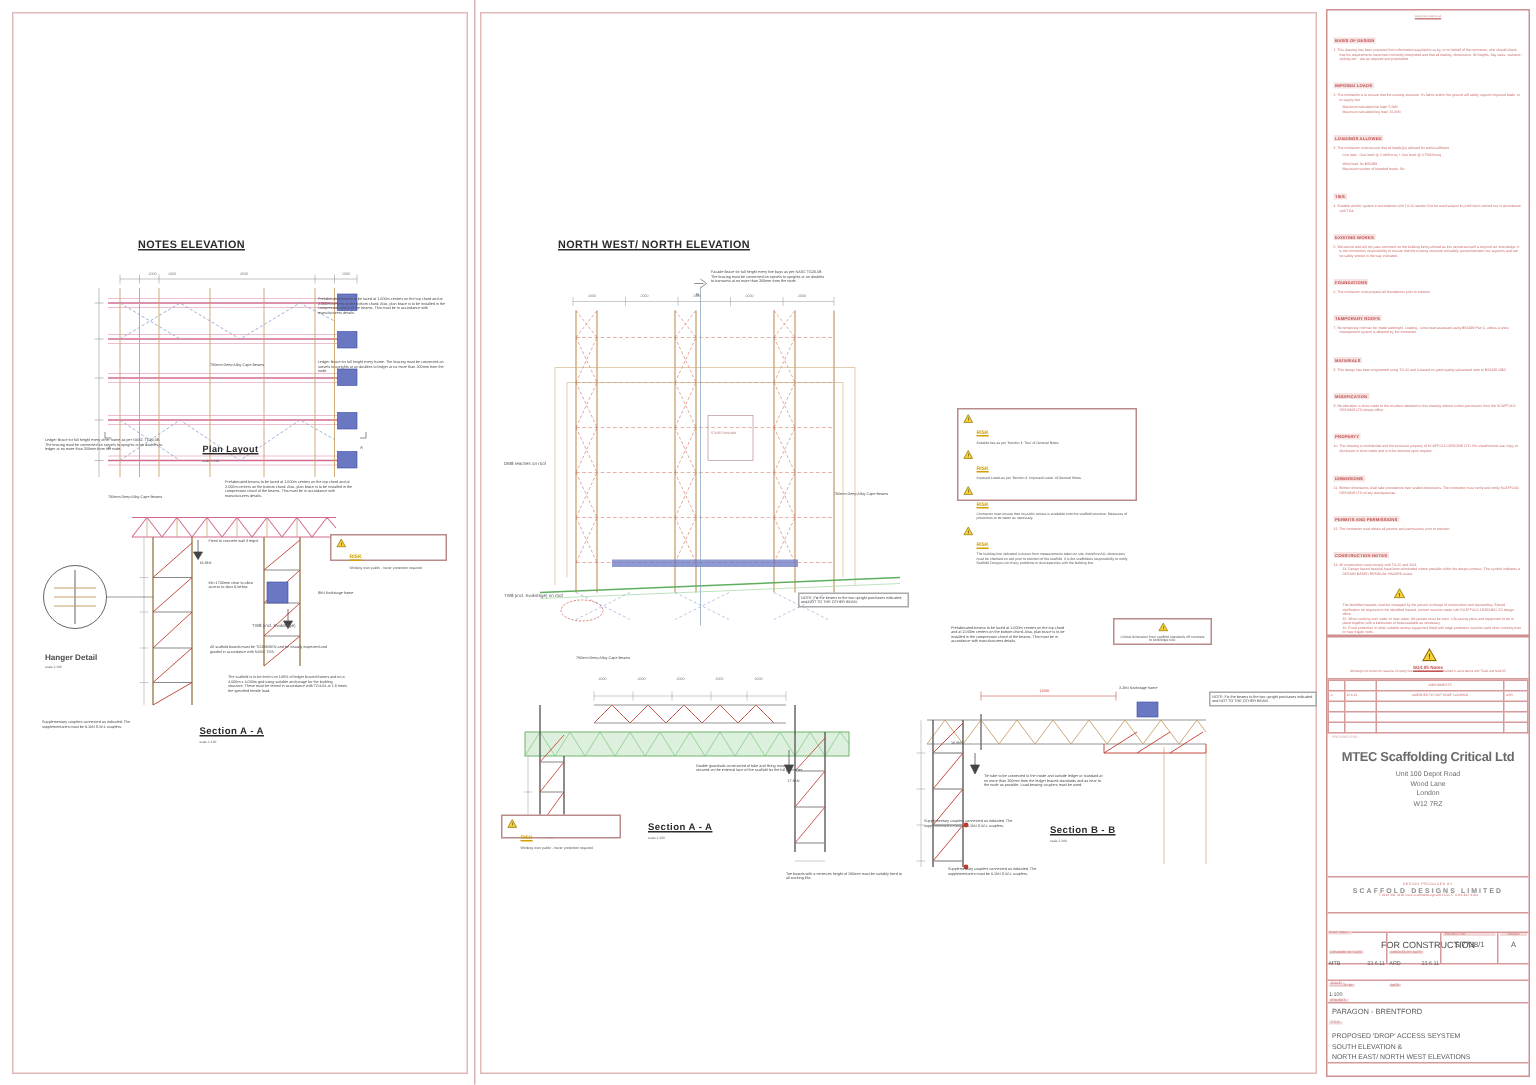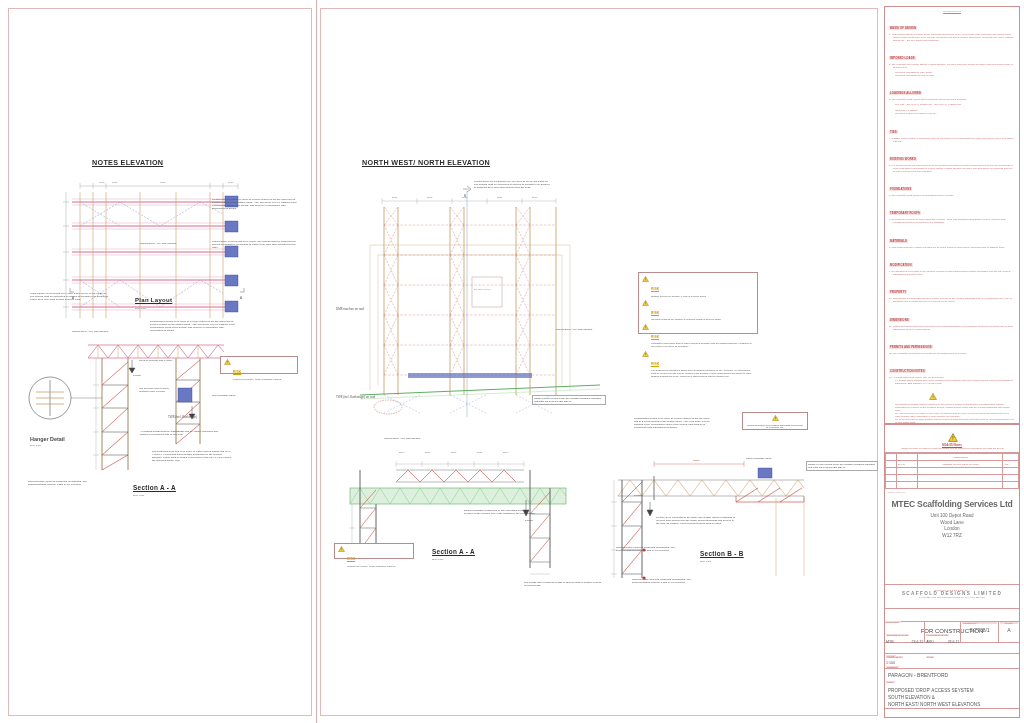--- a/index.html
+++ b/index.html
@@ -266,21 +266,21 @@
             <text x="5" y="7.4" font-size="5" text-anchor="middle" fill="#000" font-family="Liberation Sans">!</text>
           </svg>
       </span>
       <span>
         <span class="riskhead">RISK</span>
         <div class="risktxt">Working over public - tower protection required</div>
       </span>
     </div>
   </div>
 
-  <div class="ttl abs" style="left:362px;top:158px;">NORTH WEST/ NORTH  ELEVATION</div>
+  <div class="ttl abs" style="left:372px;top:158px;">NORTH WEST/ NORTH  ELEVATION</div>
 
   <svg class="abs" style="left:360px;top:185px;" width="240" height="235" viewBox="0 0 240 235">
 
     <g stroke="#8a8a8a" stroke-width="0.3">
       <line x1="22" y1="16" x2="196" y2="16"></line>
       <line x1="22" y1="13" x2="22" y2="19"></line>
         <line x1="57" y1="13" x2="57" y2="19"></line>
       <line x1="92" y1="13" x2="92" y2="19"></line>
         <line x1="127" y1="13" x2="127" y2="19"></line>
       <line x1="162" y1="13" x2="162" y2="19"></line>
@@ -666,21 +666,21 @@
             <td></td>
             <td></td>
             <td></td>
           </tr>
     </tbody>
       </table>
 
     <div class="tbrow" style="height:96px;">
       <div class="prep">PREPARED FOR :-</div>
       <div class="company">
-        <div class="nm">MTEC Scaffolding Services Ltd</div>
+        <div class="nm">MTEC Scaffolding Critical Ltd</div>
         <div class="ad">Unit 100 Depot Road</div>
         <div class="ad">Wood Lane</div>
         <div class="ad">London</div>
         <div class="ad">W12 7RZ</div>
       </div>
     </div>
 
     <div class="tbrow dpb" style="height:24px;">
       <div class="l1">DESIGN PRODUCED BY</div>
       <div class="l2">SCAFFOLD DESIGNS LIMITED</div>

